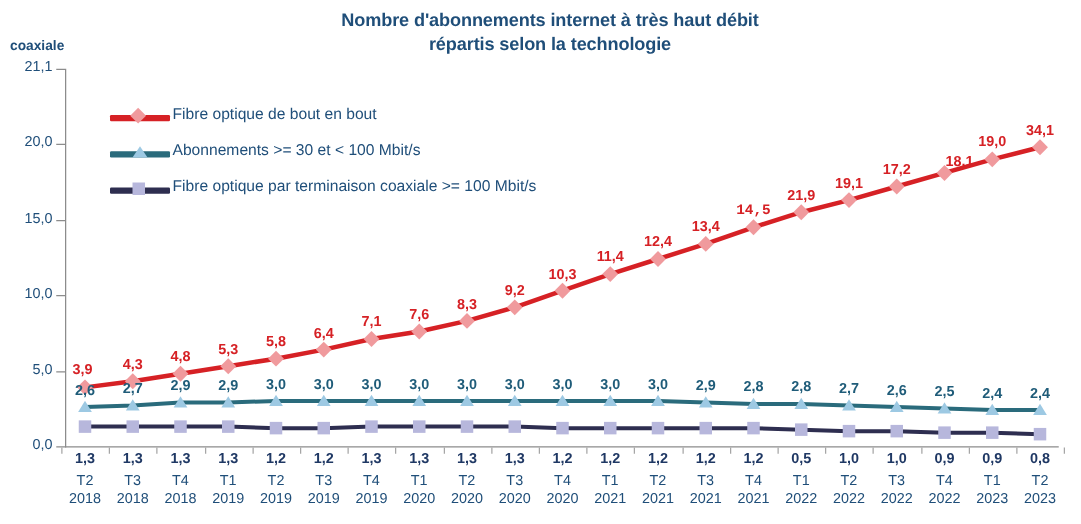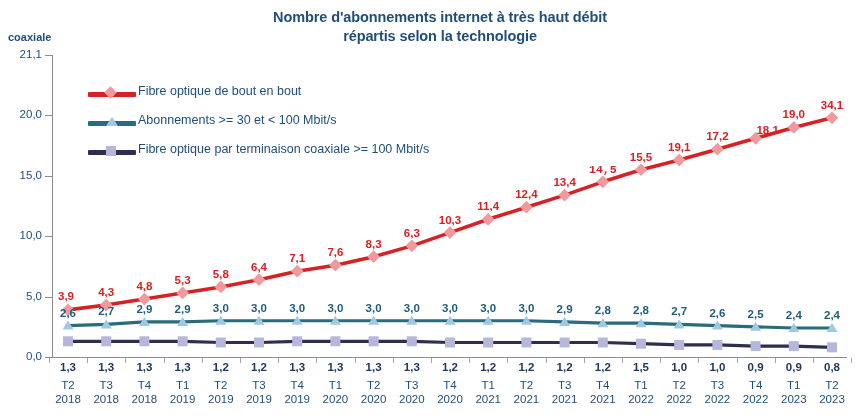--- a/index.html
+++ b/index.html
@@ -202,27 +202,27 @@
   <div id="datalabels">
       <div class="dl red" style="left: 66px; top: 295.888px;">3,9</div>
       <div class="dl red" style="left: 106.2px; top: 292.056px;">4,3</div>
       <div class="dl red" style="left: 144.4px; top: 286.016px;">4,8</div>
       <div class="dl red" style="left: 182.6px; top: 279.976px;">5,3</div>
       <div class="dl red" style="left: 220.8px; top: 273.936px;">5,8</div>
       <div class="dl red" style="left: 259px; top: 266.688px;">6,4</div>
       <div class="dl red" style="left: 297.2px; top: 258.232px;">7,1</div>
       <div class="dl red" style="left: 335.4px; top: 252.192px;">7,6</div>
       <div class="dl red" style="left: 373.6px; top: 243.736px;">8,3</div>
-      <div class="dl red" style="left: 411.8px; top: 232.864px;">6,3</div>
+      <div class="dl red" style="left: 411.8px; top: 232.864px;">9,2</div>
       <div class="dl red" style="left: 450px; top: 219.576px;">10,3</div>
       <div class="dl red" style="left: 488.2px; top: 206.288px;">11,4</div>
       <div class="dl red" style="left: 526.4px; top: 194.208px;">12,4</div>
       <div class="dl red" style="left: 564.6px; top: 182.128px;">13,4</div>
       <div class="dl red" style="left: 602.8px; top: 168.84px; font-family: Liberation Mono, monospace;">14,5</div>
-      <div class="dl red" style="left: 641px; top: 156.76px;">15,5</div>
+      <div class="dl red" style="left: 641px; top: 156.76px;">21,9</div>
       <div class="dl red" style="left: 679.2px; top: 147.096px;">19,1</div>
       <div class="dl red" style="left: 717.4px; top: 136.224px;">17,2</div>
       <div class="dl red" style="left: 755.6px; top: 130px; margin-left: 12px;">18,1</div>
       <div class="dl red" style="left: 793.8px; top: 114.48px;">19,0</div>
       <div class="dl red" style="left: 832px; top: 104.816px;">34,1</div>
       <div class="dl teal" style="left: 68px; top: 312.592px;">2,6</div>
       <div class="dl teal" style="left: 106.2px; top: 311.384px;">2,7</div>
       <div class="dl teal" style="left: 144.4px; top: 308.968px;">2,9</div>
       <div class="dl teal" style="left: 182.6px; top: 308.968px;">2,9</div>
       <div class="dl teal" style="left: 220.8px; top: 307.76px;">3,0</div>
@@ -250,21 +250,21 @@
       <div class="dl navy" style="left: 259px; top: 367px;">1,2</div>
       <div class="dl navy" style="left: 297.2px; top: 367px;">1,3</div>
       <div class="dl navy" style="left: 335.4px; top: 367px;">1,3</div>
       <div class="dl navy" style="left: 373.6px; top: 367px;">1,3</div>
       <div class="dl navy" style="left: 411.8px; top: 367px;">1,3</div>
       <div class="dl navy" style="left: 450px; top: 367px;">1,2</div>
       <div class="dl navy" style="left: 488.2px; top: 367px;">1,2</div>
       <div class="dl navy" style="left: 526.4px; top: 367px;">1,2</div>
       <div class="dl navy" style="left: 564.6px; top: 367px;">1,2</div>
       <div class="dl navy" style="left: 602.8px; top: 367px;">1,2</div>
-      <div class="dl navy" style="left: 641px; top: 367px;">1,5</div>
+      <div class="dl navy" style="left: 641px; top: 367px;">0,5</div>
       <div class="dl navy" style="left: 679.2px; top: 367px;">1,0</div>
       <div class="dl navy" style="left: 717.4px; top: 367px;">1,0</div>
       <div class="dl navy" style="left: 755.6px; top: 367px;">0,9</div>
       <div class="dl navy" style="left: 793.8px; top: 367px;">0,9</div>
       <div class="dl navy" style="left: 832px; top: 367px;">0,8</div>
     </div>
   <div id="xcats">
       <div class="xcat" style="left: 68px; top: 378px;">
         <span class="q">T2</span>
         <span class="y">2018</span>

